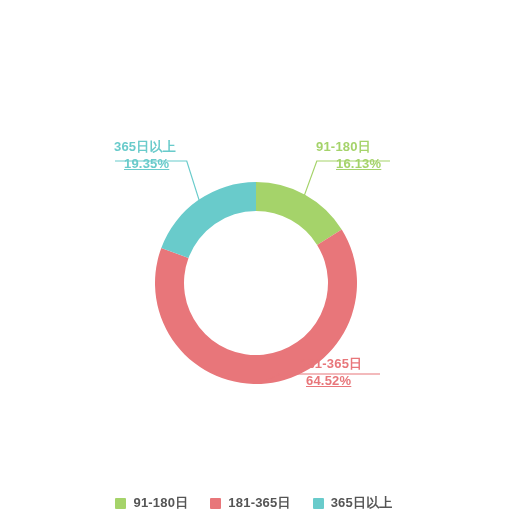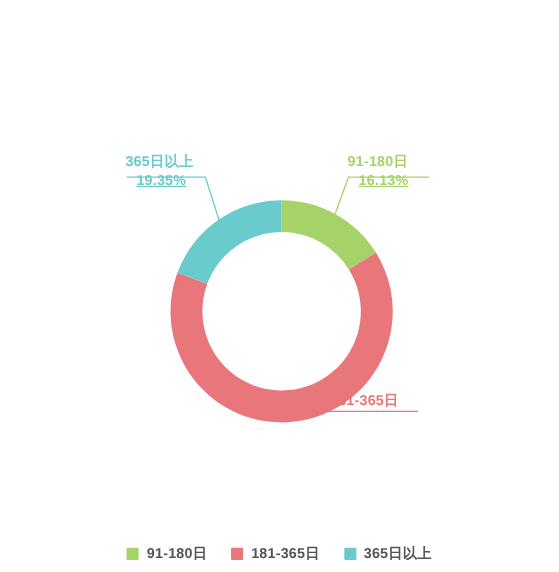--- a/index.html
+++ b/index.html
@@ -58,21 +58,21 @@
   }
 
   
   #label-green {
     left: 316px;
     top: 138px;
     color: #a5d36a;
     text-align: left;
   }
   #label-green .cl-value {
-    padding-left: 10px;
+    padding-left: 20px;
   }
 
   
   #label-teal {
     left: 114px;
     top: 138px;
     color: #69cbcb;
     text-align: left;
   }
   #label-teal .cl-value {
@@ -154,20 +154,21 @@
       <span class="cl-value">16.13%</span>
     </div>
 
     <div class="callout" id="label-teal" style="color: rgb(105, 203, 203);">
       <span class="cl-name">365日以上</span>
       <span class="cl-value">19.35%</span>
     </div>
 
     <div class="callout" id="label-salmon" style="color: rgb(232, 118, 122);">
       <span class="cl-name">181-365日</span>
+      <span class="cl-value">64.52%</span>
     </div>
   </div>
 
   <div id="legend">
 
     <div class="legend-item">
       <span class="legend-swatch" style="background: rgb(165, 211, 106);"></span>
       <span class="legend-label" style="color: rgb(85, 85, 85);">91-180日</span>
     </div>
 

